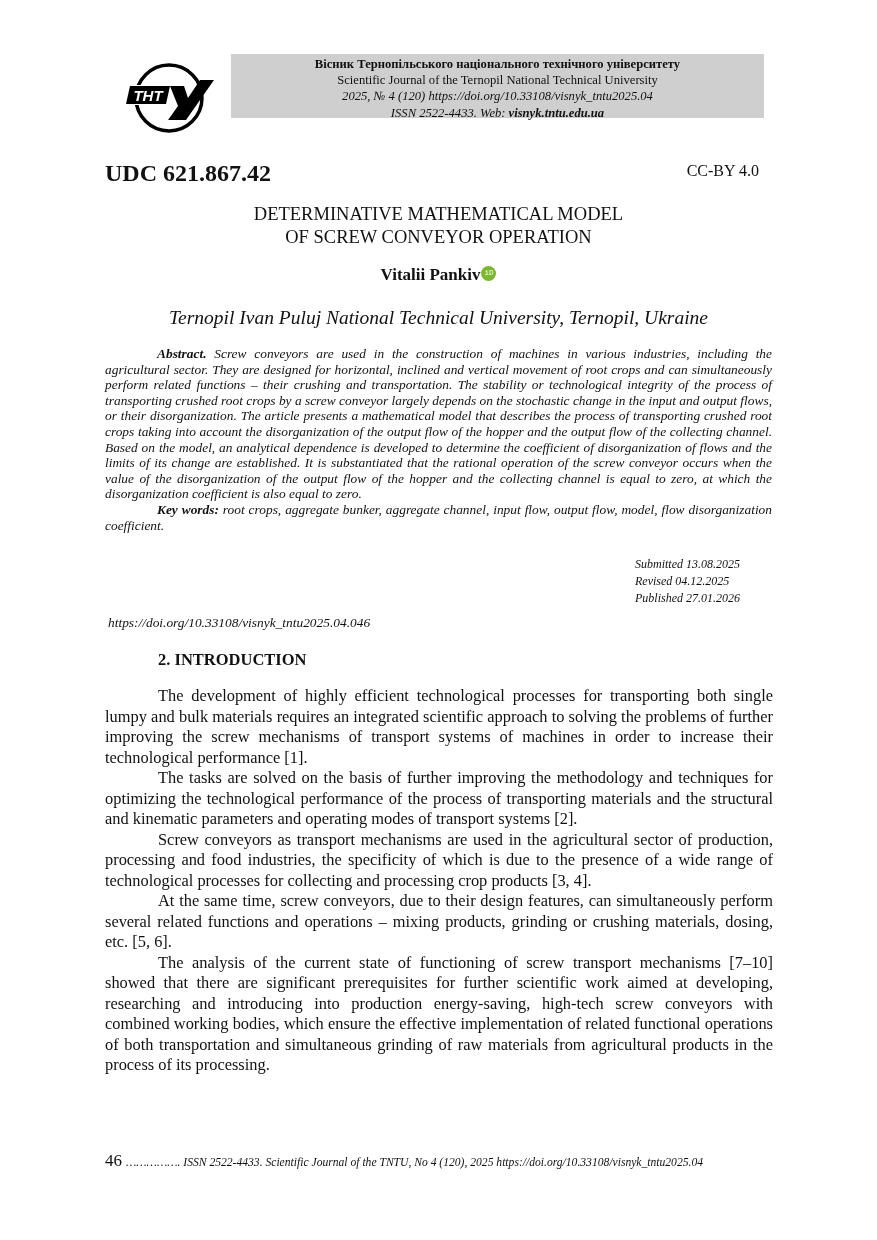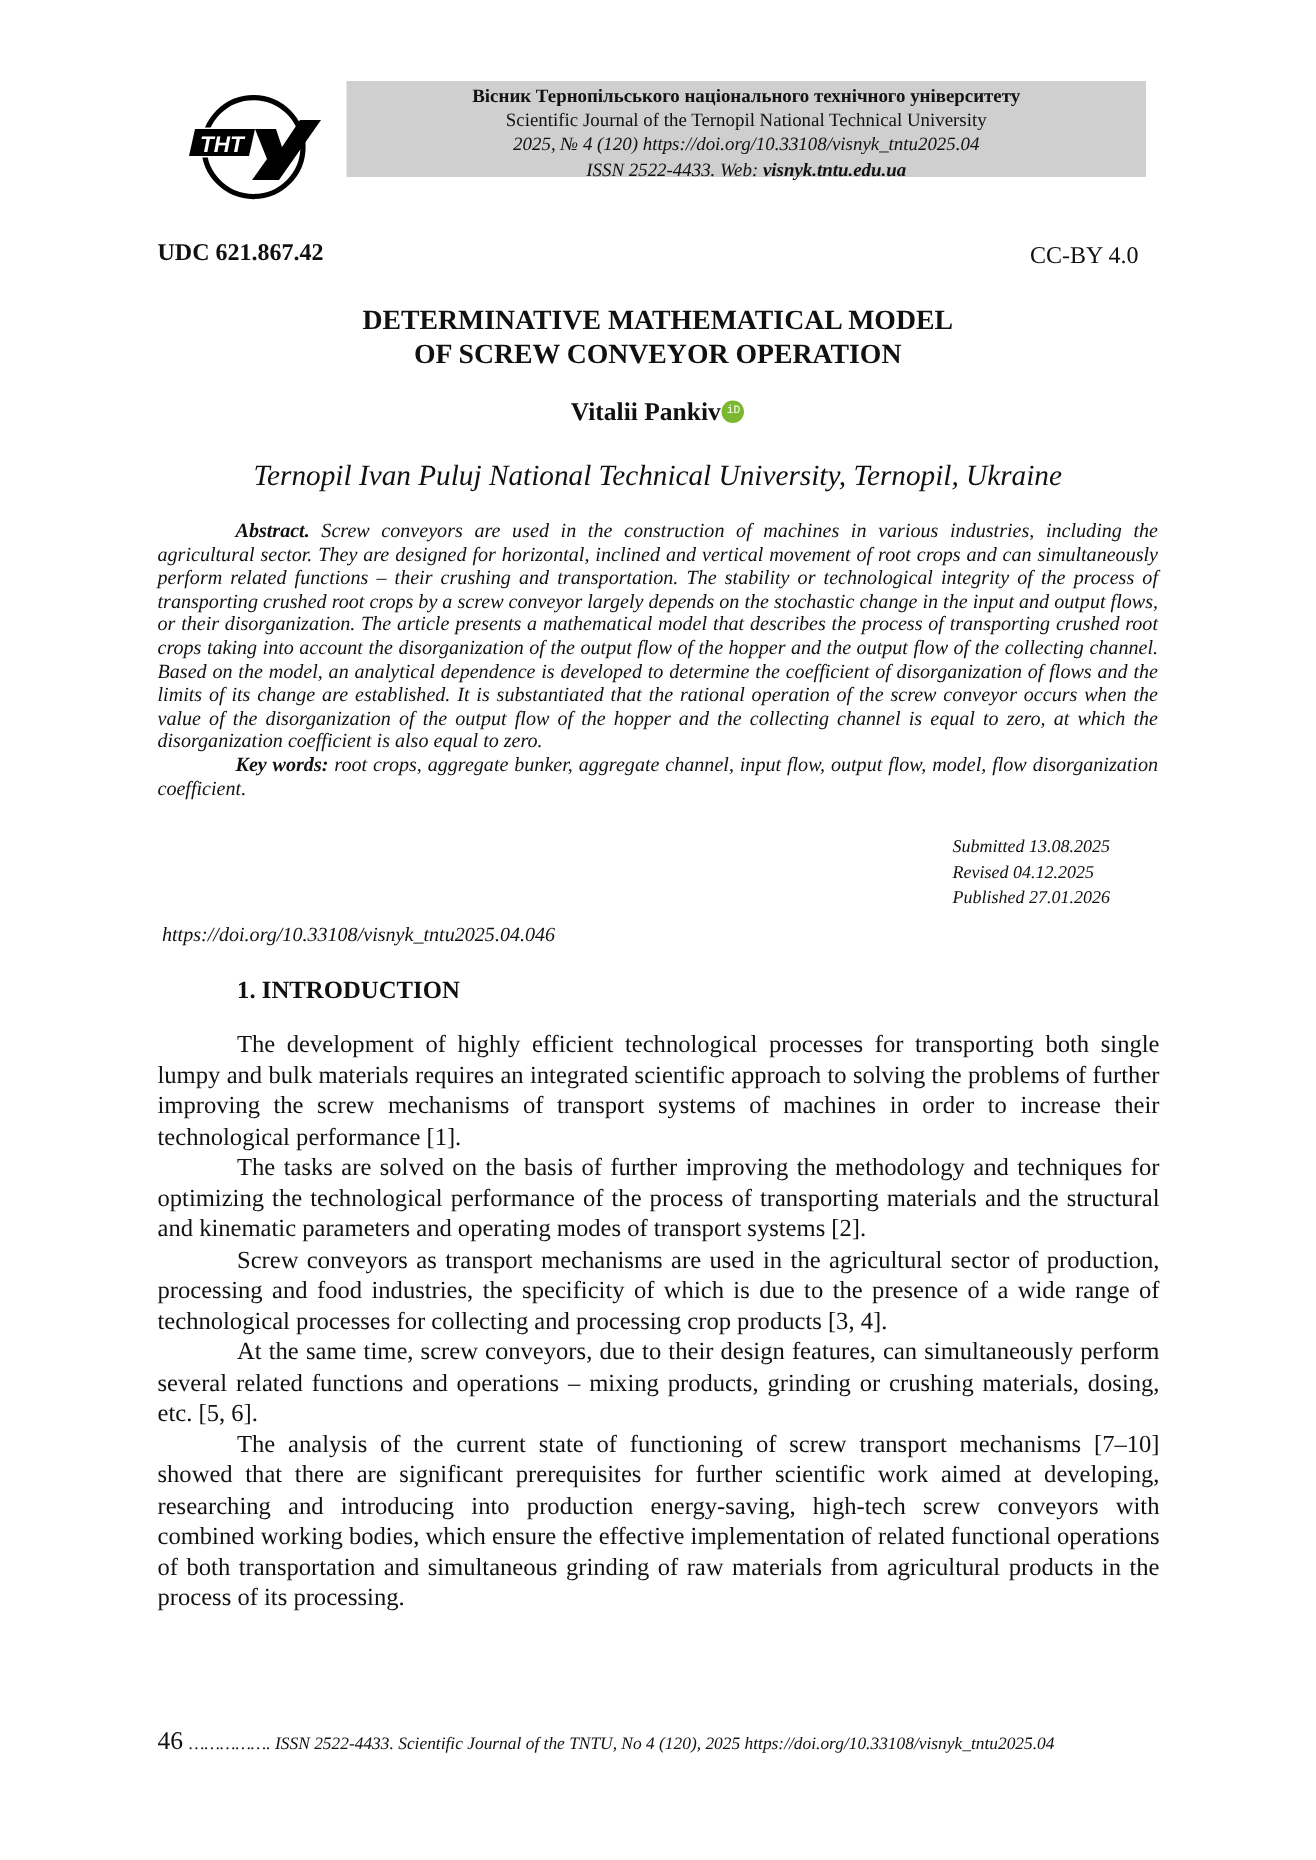--- a/index.html
+++ b/index.html
@@ -5,24 +5,24 @@
   html, body { margin: 0; padding: 0; background: #ffffff; }
   body { width: 877px; height: 1240px; position: relative; overflow: hidden;
          font-family: "Liberation Serif", "DejaVu Serif", serif; color: #111; }
   .abs { position: absolute; }
   
   .logo { left: 124px; top: 58px; width: 90px; height: 78px; }
   .banner { left: 231px; top: 54px; width: 533px; height: 64px; background: #cfcfcf;
             text-align: center; font-size: 12.6px; line-height: 16.2px; padding-top: 2px; box-sizing: border-box; }
   .banner .b { font-weight: bold; }
   .banner .i { font-style: italic; }
-  .udc { left: 105px; top: 160px; font-size: 16px; font-weight: bold; }
+  .udc { left: 105px; top: 160px; font-size: 24px; font-weight: bold; }
   .license { right: 118px; top: 162px; font-size: 16px; }
   .title { left: 0; width: 877px; top: 203px; text-align: center; font-size: 18.5px;
-           font-weight: bold; line-height: 23px; }
+           font-weight: normal; line-height: 23px; }
   .author { left: 0; width: 877px; top: 265px; text-align: center; font-size: 17px; font-weight: bold; }
   .orcid { display: inline-block; width: 15px; height: 15px; border-radius: 50%; background: #7cb82f;
            color: #fff; font-family: Liberation Mono, monospace; font-size: 7.5px; line-height: 15px;
            text-align: center; vertical-align: 5px; font-weight: normal; margin-left: 1px; }
   .affil { left: 0; width: 877px; top: 307px; text-align: center; font-size: 19.5px; font-style: italic; }
   .abstract { left: 105px; top: 346px; width: 667px; font-size: 13.4px; line-height: 15.6px;
               font-style: italic; text-align: justify; }
   .abstract p { margin: 0; text-indent: 52px; }
   .abstract .lbl { font-weight: bold; }
   .dates { left: 635px; top: 556px; font-size: 12px; font-style: italic; line-height: 17px; }
@@ -72,21 +72,21 @@
   <p><span class="lbl">Key words:</span><span> root crops, aggregate bunker, aggregate channel, input flow, output flow, model, flow disorganization coefficient.</span></p>
 </div>
 
 <div class="abs dates">
   <div>Submitted 13.08.2025</div>
   <div>Revised 04.12.2025</div>
   <div>Published 27.01.2026</div>
 </div>
 <div class="abs doi">https://doi.org/10.33108/visnyk_tntu2025.04.046</div>
 
-<div class="abs section">1. INTRODUCTION</div>
+<div class="abs section">2. INTRODUCTION</div>
 
 <div class="abs body">
   <p>The development of highly efficient technological processes for transporting both single lumpy and bulk materials requires an integrated scientific approach to solving the problems of further improving the screw mechanisms of transport systems of machines in order to increase their technological performance [1].</p>
   <p>The tasks are solved on the basis of further improving the methodology and techniques for optimizing the technological performance of the process of transporting materials and the structural and kinematic parameters and operating modes of transport systems [2].</p>
   <p>Screw conveyors as transport mechanisms are used in the agricultural sector of production, processing and food industries, the specificity of which is due to the presence of a wide range of technological processes for collecting and processing crop products [3, 4].</p>
   <p>At the same time, screw conveyors, due to their design features, can simultaneously perform several related functions and operations – mixing products, grinding or crushing materials, dosing, etc. [5, 6].</p>
   <p>The analysis of the current state of functioning of screw transport mechanisms [7–10] showed that there are significant prerequisites for further scientific work aimed at developing, researching and introducing into production energy-saving, high-tech screw conveyors with combined working bodies, which ensure the effective implementation of related functional operations of both transportation and simultaneous grinding of raw materials from agricultural products in the process of its processing.</p>
 </div>
 
 <div class="abs footer">

